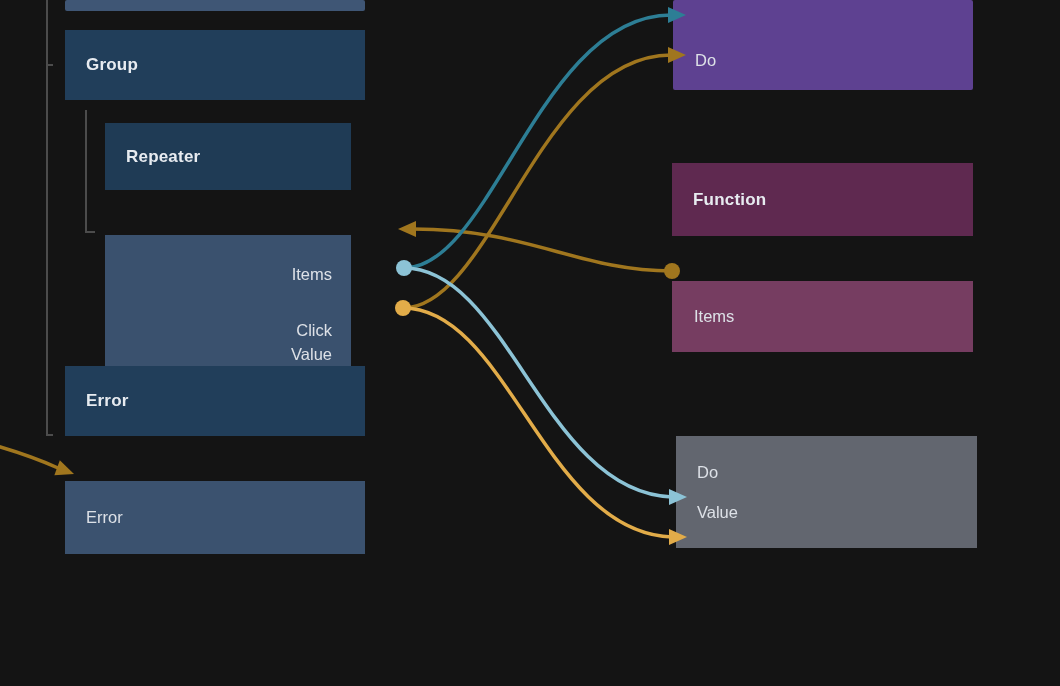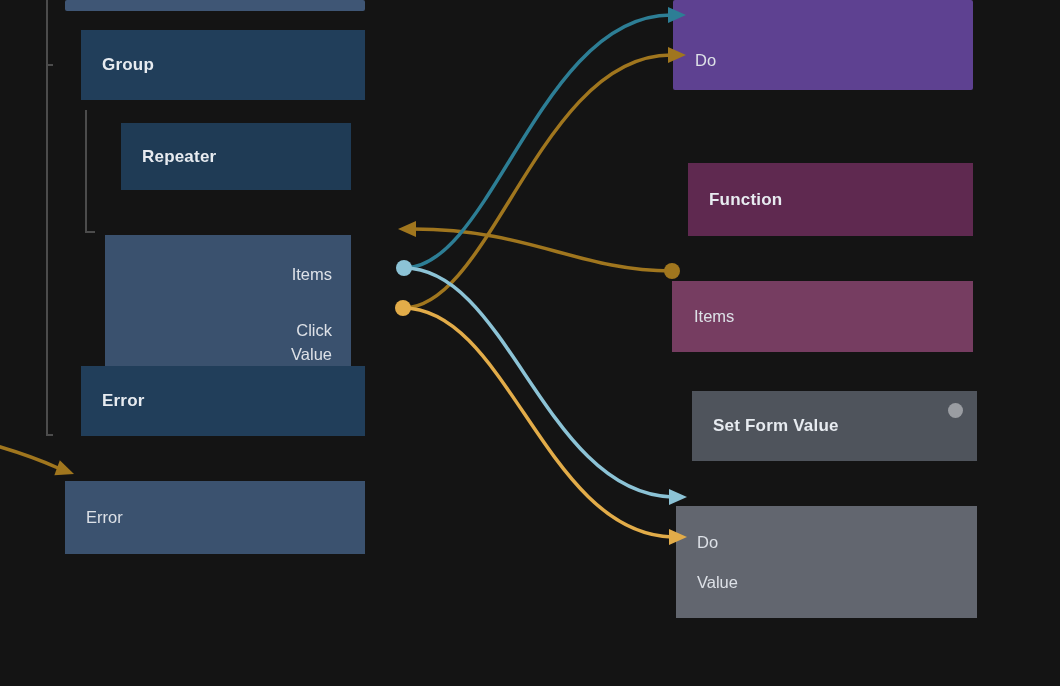--- a/index.html
+++ b/index.html
@@ -3,21 +3,21 @@
 <meta charset="utf-8">
 <style>
   html,body{margin:0;padding:0;background:#141414;}
   .canvas{
     position:relative;width:1060px;height:686px;overflow:hidden;
     background:#141414;font-family:"Liberation Sans",sans-serif;
     -webkit-font-smoothing:antialiased;
   }
   .node{position:absolute;border-radius:2px;}
   .node-header{display:flex;align-items:center;padding:0 21px;font-weight:bold;
-    font-size:17px;color:#e7ebf0;letter-spacing:.2px;margin-left:16px;}
+    font-size:17px;color:#e7ebf0;letter-spacing:.2px;}
   .node-body{position:relative;margin-top:45px;}
   .port{position:absolute;height:40px;display:flex;align-items:center;
     font-size:16.5px;color:#dde1e7;}
   .port.pleft{left:21px;}
   .port.pright{right:19px;}
   .tree-line{position:absolute;background:#4c4c4c;}
   .wire-layer{position:absolute;left:0;top:0;width:1060px;height:686px;
     overflow:visible;pointer-events:none;}
   .wire-layer path,.wire-layer circle{pointer-events:auto;}
   .status-dot{position:absolute;right:14px;top:12px;width:15px;height:15px;border-radius:50%;}
@@ -95,24 +95,20 @@
       <span>Function</span>
     </div>
     <div class="node-body body-plum" style="height:71px;">
       <div class="port pleft" style="top:15px;left:22px;">
         <span>Items</span>
       </div>
     </div>
   </div>
 
   <div class="node" style="left:676px;top:391px;width:301px;height:182px;">
-    <div class="node-header hdr-gray" style="height:70px;">
-      <span>Set Form Value</span>
-      <span class="status-dot dot-gray"></span>
-    </div>
     <div class="node-body body-gray" style="height:112px;">
       <div class="port pleft" style="top:16px;">
         <span>Do</span>
       </div>
       <div class="port pleft" style="top:56px;">
         <span>Value</span>
       </div>
     </div>
   </div>
 

